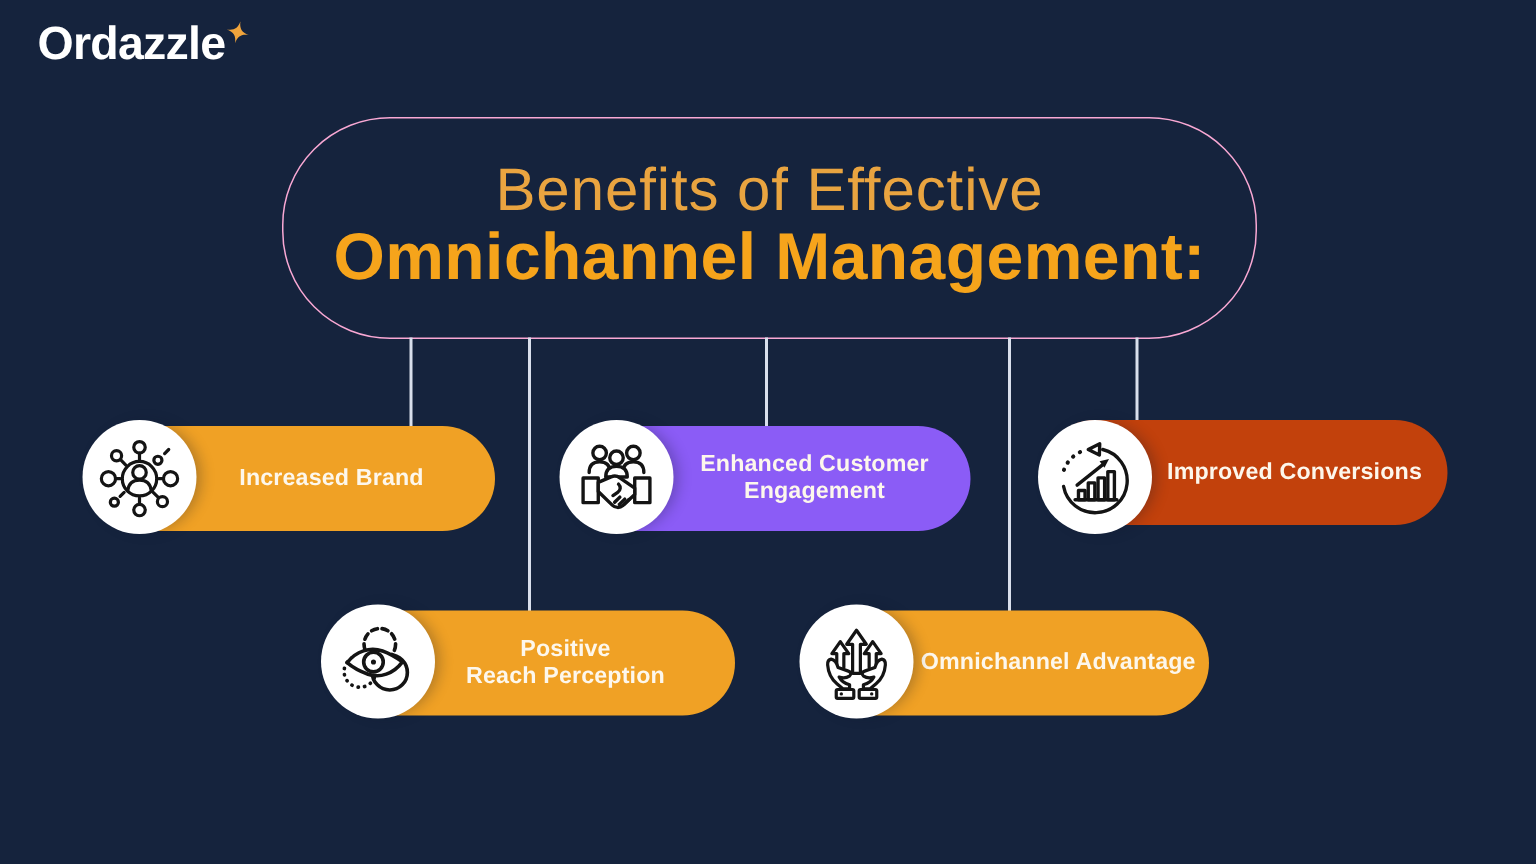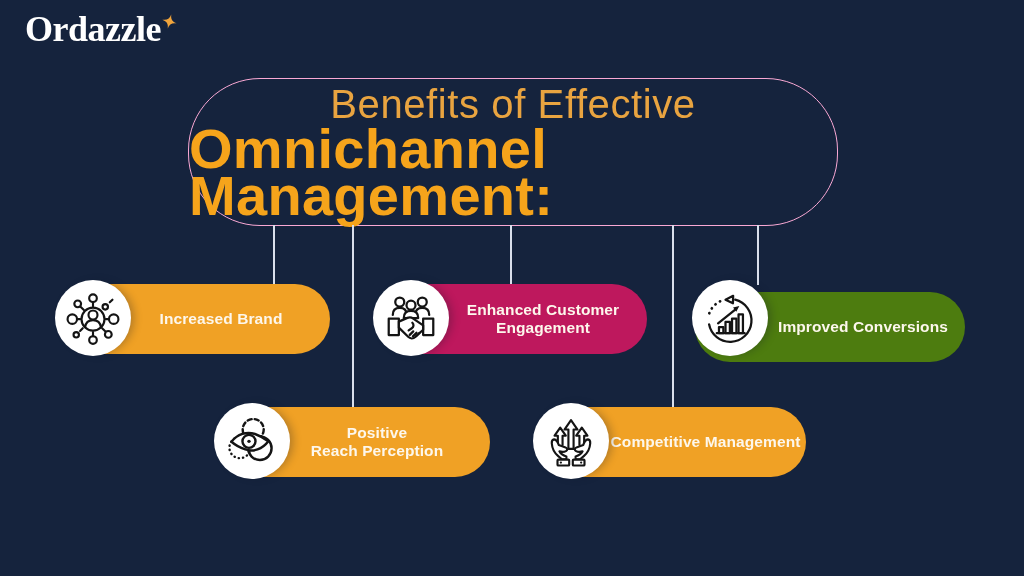--- a/index.html
+++ b/index.html
@@ -1,27 +1,27 @@
 <!DOCTYPE html>
 <html><head>
 <meta charset="utf-8">
 <style>
   html,body{margin:0;padding:0;background:#10192e;}
   .stage{position:relative;width:1024px;height:576px;overflow:hidden;
          font-family:"Liberation Sans",sans-serif;}
   
   .logo{position:absolute;left:25px;top:11px;display:flex;align-items:flex-start;}
-  .logo-text{color:#ffffff;font-size:36px;font-weight:700;letter-spacing:-0.5px;line-height:36px;font-family:Liberation Serif, serif;}
+  .logo-text{color:#ffffff;font-size:31px;font-weight:700;letter-spacing:-0.5px;line-height:36px;}
   .logo-star{width:15px;height:15px;margin-left:1px;margin-top:3px;transform:rotate(14deg);}
   
   .title-box{position:absolute;left:188px;top:78px;width:650px;height:148px;box-sizing:border-box;
              border:1px solid #f9a8d4;border-radius:72px;padding-bottom:3px;
              display:flex;flex-direction:column;align-items:center;justify-content:center;}
   .title-line1{font-size:40px;font-weight:400;letter-spacing:0.6px;line-height:42px;}
-  .title-line2{font-size:56px;font-weight:700;letter-spacing:0.3px;line-height:47px;}
+  .title-line2{font-size:44px;font-weight:700;letter-spacing:0.3px;line-height:47px;}
   
   .connector{position:absolute;width:2px;margin-left:-1px;background:#d9dfec;}
   
   .pill{position:absolute;height:70px;border-radius:35px;
         display:flex;align-items:center;justify-content:center;box-sizing:border-box;}
   .pill-label{color:#fdf7ec;font-size:15.5px;font-weight:700;letter-spacing:0.1px;
               line-height:18px;text-align:center;white-space:pre-line;}
   .badge-circle{position:absolute;width:76px;height:76px;border-radius:50%;background:#ffffff;
                 display:flex;align-items:center;justify-content:center;
                 box-shadow:5px 0 9px -2px rgba(15,20,40,0.28);}
@@ -78,21 +78,21 @@
         <circle cx="37.6" cy="38.6" r="3"></circle>
 
       <circle cx="34.9" cy="14.1" r="2.4"></circle>
         <line x1="38.9" y1="10.1" x2="41.3" y2="7.7"></line>
 
       <line x1="14.9" y1="33.1" x2="12.5" y2="35.5"></line>
         <circle cx="9.1" cy="38.9" r="2.4"></circle>
     </svg>
   </div>
 
-  <div class="pill" style="left:376px;top:284px;width:271px;padding-left:73px;padding-right:10px;background:#be185d;">
+  <div class="pill" style="left:376px;top:284px;width:271px;padding-left:73px;padding-right:10px;background:#8b5cf6;">
     <span class="pill-label">Enhanced Customer
 Engagement</span>
   </div>
   <div class="badge-circle" style="left:373px;top:280px;">
     <svg width="54" height="54" viewBox="0 0 48 48" fill="none" stroke="#141414" stroke-width="2" stroke-linecap="round" stroke-linejoin="round">
 
       <circle cx="14" cy="9.8" r="4"></circle>
       <path d="M7.8 21.3 C7.8 16.5 10.4 15 14 15 C17.6 15 20.2 16.5 20.2 21.3"></path>
       <circle cx="34" cy="9.8" r="4"></circle>
       <path d="M27.8 21.3 C27.8 16.5 30.4 15 34 15 C37.6 15 40.2 16.5 40.2 21.3"></path>
@@ -104,21 +104,21 @@
       <rect x="34.8" y="24.6" width="9" height="14.6" fill="#ffffff"></rect>
 
       <path d="M13.2 27.2 L20.8 23.9 C22.5 23.2 24.5 23.4 26 24.5 L34.8 30.6 L34.8 34.4 L27.8 40.9 C26 42.5 23.2 42.4 21.5 40.7 L13.2 32.6 Z" fill="#ffffff"></path>
       <path d="M25.2 28.2 C26.7 29.7 26.5 31.9 24.7 33.1 L21.9 35"></path>
       <path d="M22.9 39 L26 35.9"></path>
       <path d="M25.7 40.3 L28.9 37.1"></path>
       <path d="M28.7 40 L31.4 37.3"></path>
     </svg>
   </div>
 
-  <div class="pill" style="left:695px;top:292px;width:270px;padding-left:73px;padding-right:7px;background:#4d7c0f;">
+  <div class="pill" style="left:695px;top:280px;width:270px;padding-left:73px;padding-right:7px;background:#c2410c;">
     <span class="pill-label">Improved Conversions</span>
   </div>
   <div class="badge-circle" style="left:692px;top:280px;">
     <svg width="54" height="54" viewBox="0 0 48 48" fill="none" stroke="#141414" stroke-width="2" stroke-linecap="round" stroke-linejoin="round">
 
       <path d="M28.6 7.7 A19 19 0 1 1 5.4 29.6"></path>
 
       <path d="M5.6 19.8 A19 19 0 0 1 15.4 9.1" stroke-dasharray="0.2 4.6" stroke-width="2.4"></path>
 
       <path d="M26.8 4.3 L20 7.7 L26.6 10.9 Z" fill="#ffffff"></path>
@@ -144,21 +144,21 @@
       <circle cx="25" cy="14.5" r="8.7" stroke-dasharray="3.4 2.6"></circle>
       <circle cx="14" cy="29.5" r="8.7" stroke-dasharray="0.2 3.4"></circle>
       <circle cx="30.5" cy="30" r="9.7"></circle>
       <path d="M7 24.6 C12 18.2 19.5 15.9 26.5 18.2 C30.5 19.6 34 21.7 37.5 24.2 C32.5 30.9 25 33.3 18.5 31 C14 29.4 10 27.2 7 24.6 Z" fill="#ffffff"></path>
       <circle cx="21.5" cy="24.3" r="5.4" fill="#ffffff"></circle>
       <circle cx="21.5" cy="24.3" r="1.4" fill="#141414" stroke="none"></circle>
     </svg>
   </div>
 
   <div class="pill" style="left:536px;top:407px;width:270px;padding-left:73px;padding-right:4px;background:#f0a125;">
-    <span class="pill-label">Competitive Management</span>
+    <span class="pill-label">Omnichannel Advantage</span>
   </div>
   <div class="badge-circle" style="left:533px;top:403px;">
     <svg width="54" height="54" viewBox="0 0 48 48" fill="none" stroke="#141414" stroke-width="1.9" stroke-linecap="round" stroke-linejoin="round">
 
       <path d="M21.7 31 L21.7 13.8 L18.2 13.8 L24 5.5 L29.8 13.8 L26.3 13.8 L26.3 31 Z" fill="#ffffff"></path>
 
       <path d="M12.3 30 L12.3 19.3 L9.4 19.3 L14.4 12.2 L19.4 19.3 L16.5 19.3 L16.5 27.5" fill="#ffffff"></path>
 
       <path d="M35.7 30 L35.7 19.3 L38.6 19.3 L33.6 12.2 L28.6 19.3 L31.5 19.3 L31.5 27.5" fill="#ffffff"></path>
 

